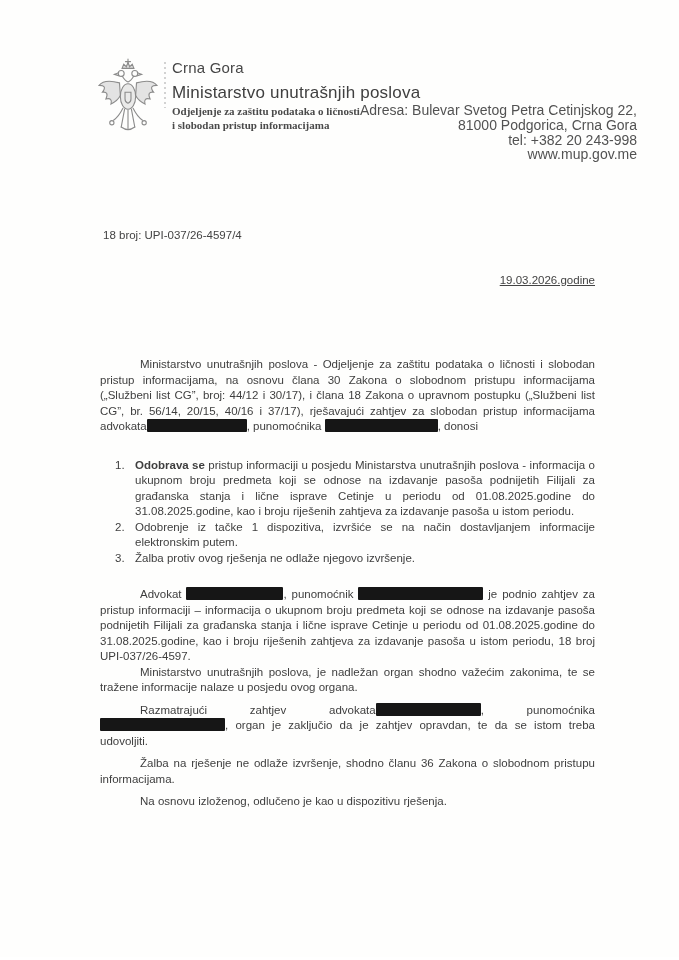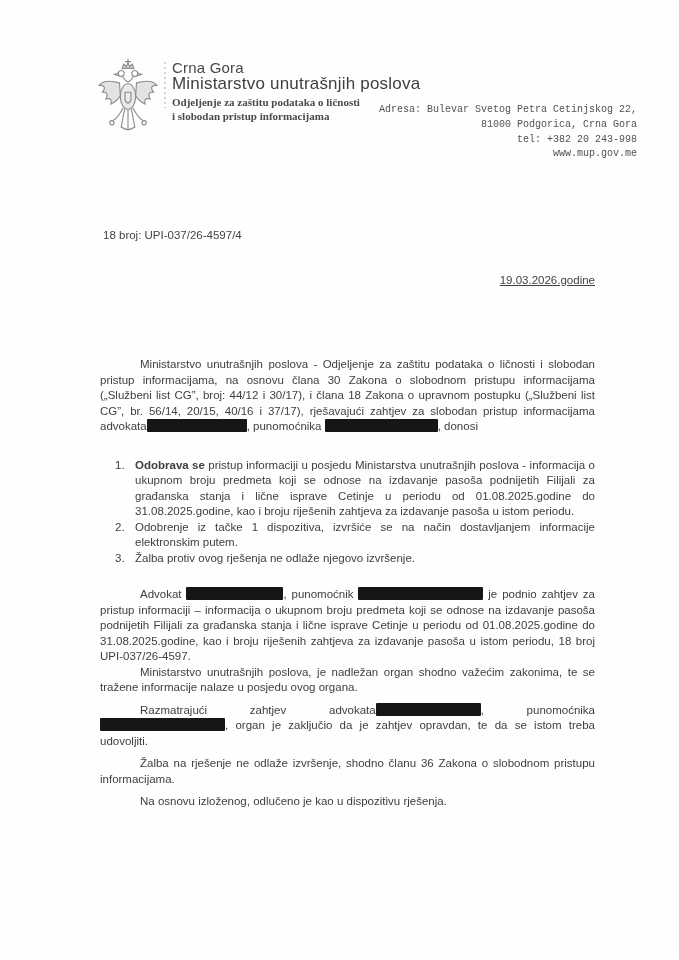--- a/index.html
+++ b/index.html
@@ -13,28 +13,28 @@
   }
   
   .coat{position:absolute;left:94px;top:56px;width:68px;height:86px;}
   .microtext{
     position:absolute;left:164px;top:62px;width:2px;height:46px;
     background:repeating-linear-gradient(#b5b5b5 0 2px,transparent 2px 5px);
     opacity:.6;
   }
   .orgblock{position:absolute;left:172px;top:60px;line-height:1;}
   .country{font-size:15px;color:#474747;letter-spacing:.2px;}
-  .ministry{font-size:17px;color:#3f3f3f;letter-spacing:.2px;}
+  .ministry{font-size:17px;color:#3f3f3f;margin-top:9px;letter-spacing:.2px;}
   .dept{
     font-family:"Liberation Serif",serif;font-weight:bold;
     font-size:11px;line-height:13.5px;color:#4a4a4a;margin-top:4px;
   }
   .addr{
     position:absolute;right:42px;top:103px;text-align:right;
-    font-size:10px;line-height:14.8px;color:#525252;font-family:Liberation Mono, monospace;
+    font-size:14px;line-height:14.8px;color:#525252;
   }
   
   .refnum{position:absolute;left:103px;top:229px;font-size:11.5px;color:#434343;}
   .docdate{position:absolute;right:84px;top:274px;font-size:11.5px;color:#434343;text-decoration:underline;}
   
   .body{
     position:absolute;left:100px;top:317px;width:495px;
     font-size:11.5px;line-height:15.5px;text-align:justify;color:#3e3e3e;margin-top:40px;
   }
   .body p{margin:0;}

